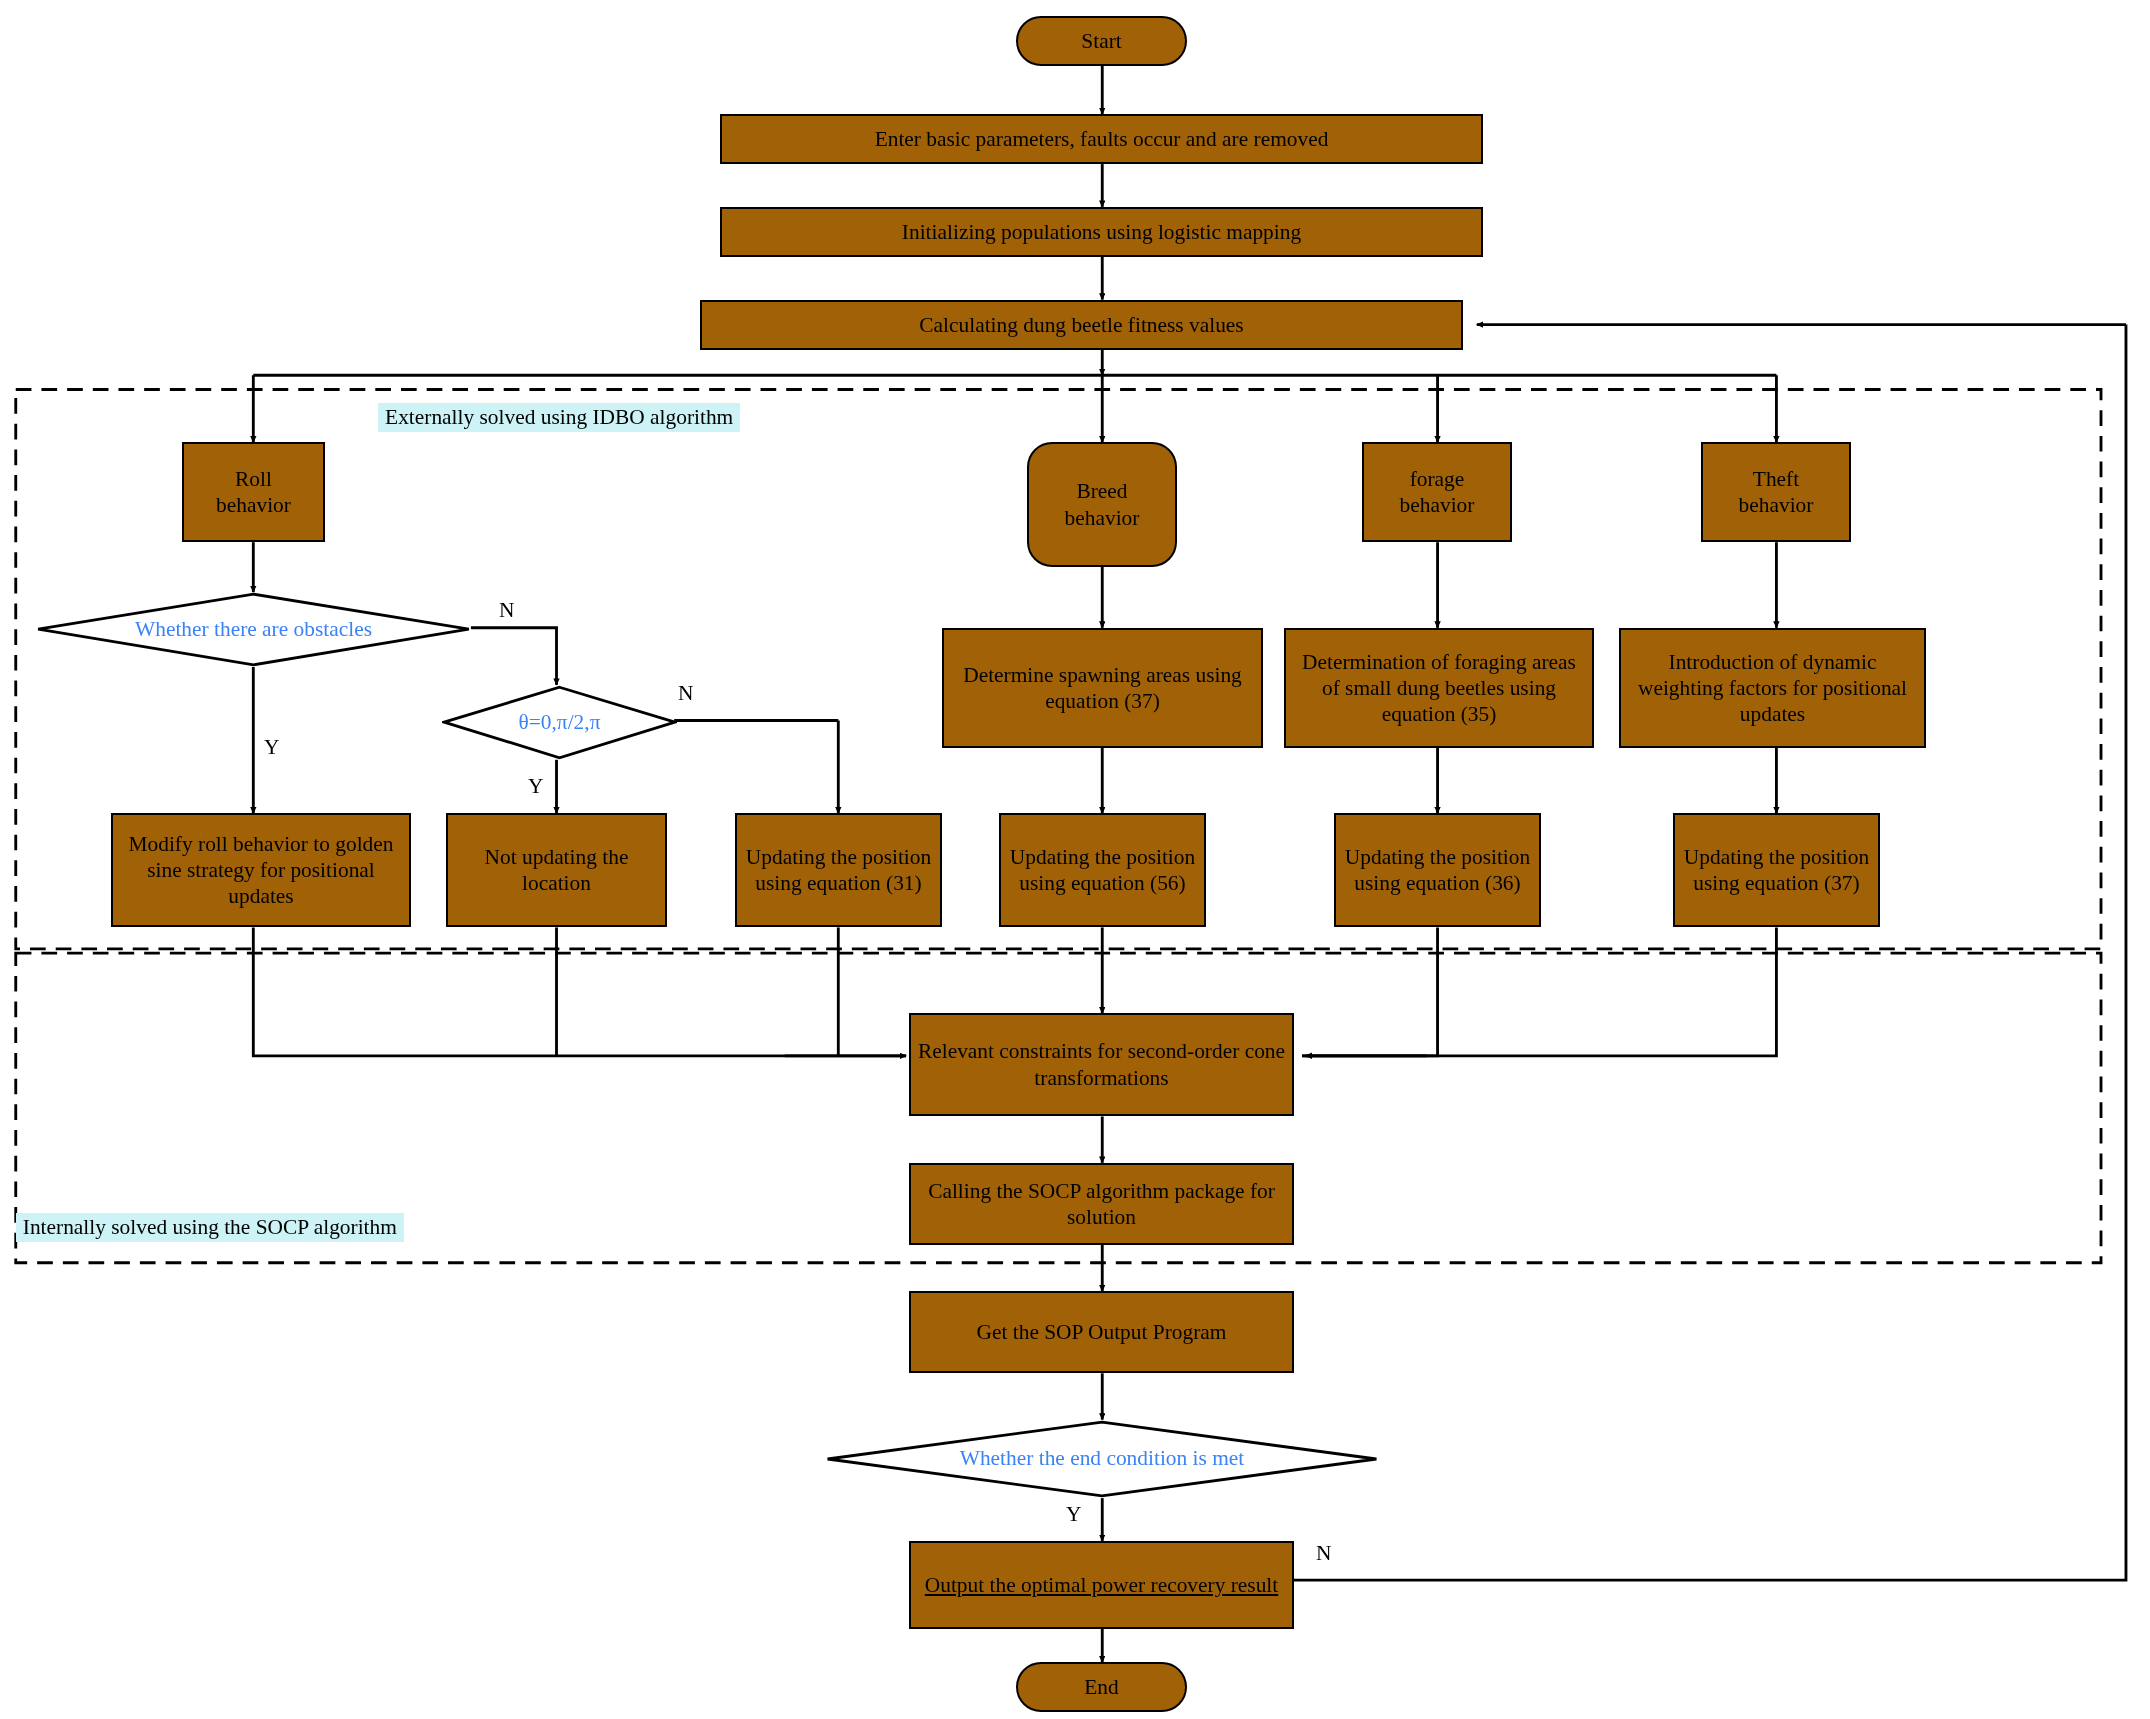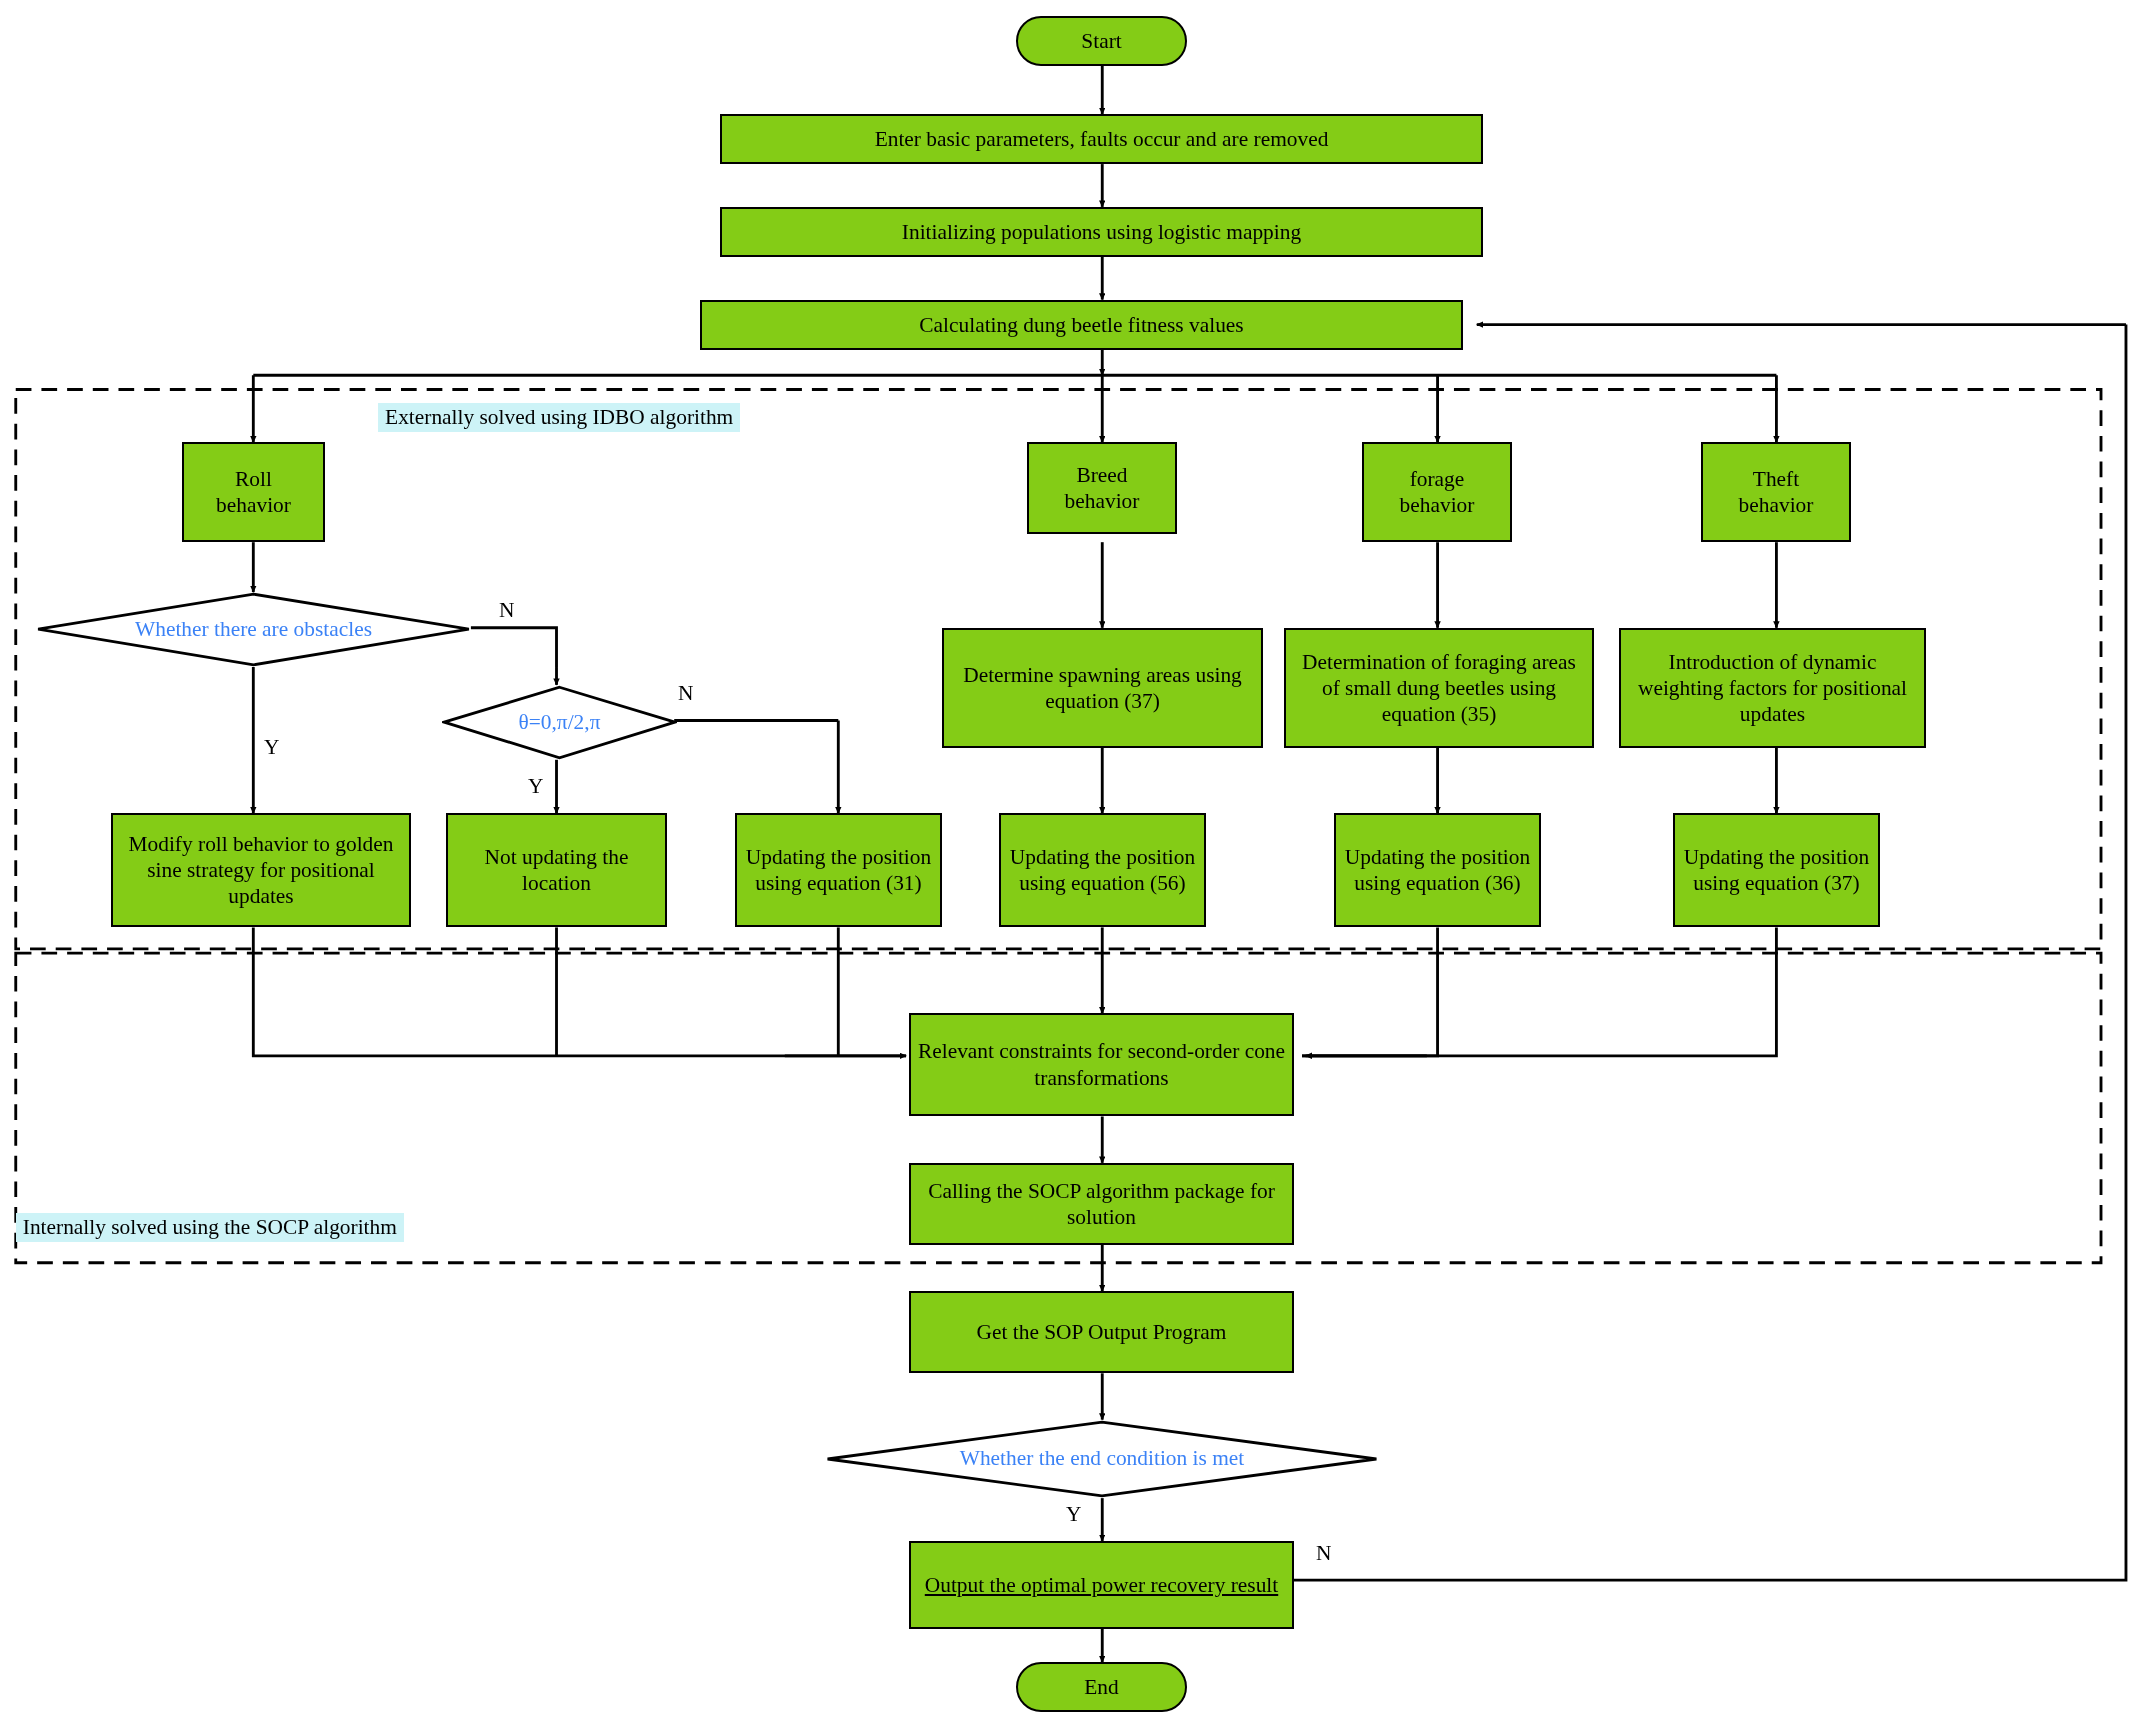--- a/index.html
+++ b/index.html
@@ -1,18 +1,18 @@
 <!DOCTYPE html>
 <html style="font-size:11.4px"><head>
 <meta charset="utf-8">
 <style>
   html,body{margin:0;padding:0;background:#ffffff;}
   body{font-family:"Liberation Serif", serif;}
   #canvas{position:relative;width:2151px;height:1720px;background:#fff;overflow:hidden;}
-  .node{position:absolute;box-sizing:border-box;border:2.1px solid #000;background:#84cc16;
+  .node{position:absolute;box-sizing:border-box;border:2.1px solid #000;background:#a16207;
         display:flex;align-items:center;justify-content:center;text-align:center;
         font-size:21.4px;line-height:1.22;color:#000;padding:2.9px 5.7px;}
   .terminator{border-radius:34px;}
   .diamond-wrap{position:absolute;}
   .diamond-wrap svg{position:absolute;left:0;top:0;}
   .diamond-label{position:absolute;left:0;top:0;width:100%;height:100%;
         display:flex;align-items:center;justify-content:center;text-align:center;
         font-size:21.4px;color:#3b82f6;line-height:1.2;}
   .lbl{position:absolute;font-size:21.4px;color:#000;}
   .tag{position:absolute;background:#cdf3f7;font-size:21.4px;color:#000;padding:2.1px 7.1px;white-space:nowrap;}
@@ -126,21 +126,21 @@
   </div>
 
   <div class="node" style="left:700px;top:300px;width:763px;height:50px;">
     <span>Calculating dung beetle fitness values</span>
   </div>
 
   <div class="node" style="left:182px;top:442px;width:143px;height:100px;white-space:pre-line;">
     <span>Roll
 behavior</span>
   </div>
-  <div class="node" style="left:1027px;top:442px;width:150px;height:92px;white-space:pre-line;">
+  <div class="node" style="left:1027px;top:442px;width:150px;height:125px;white-space:pre-line;border-radius:25px;">
     <span>Breed
 behavior</span>
   </div>
   <div class="node" style="left:1362px;top:442px;width:150px;height:100px;white-space:pre-line;">
     <span>forage
 behavior</span>
   </div>
   <div class="node" style="left:1701px;top:442px;width:150px;height:100px;white-space:pre-line;">
     <span>Theft
 behavior</span>

